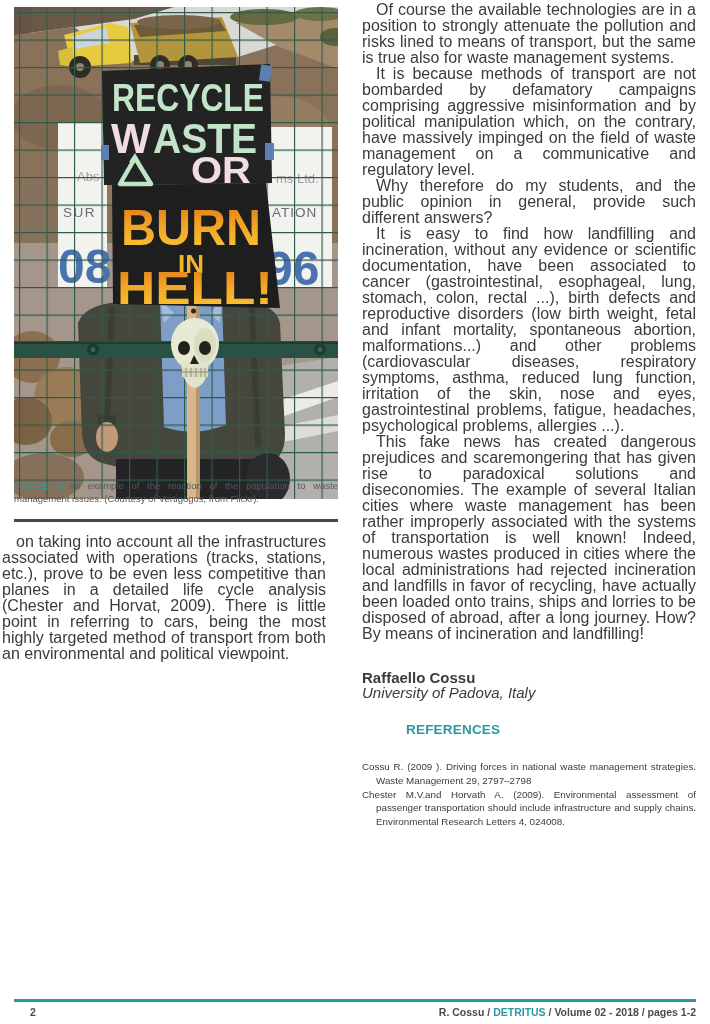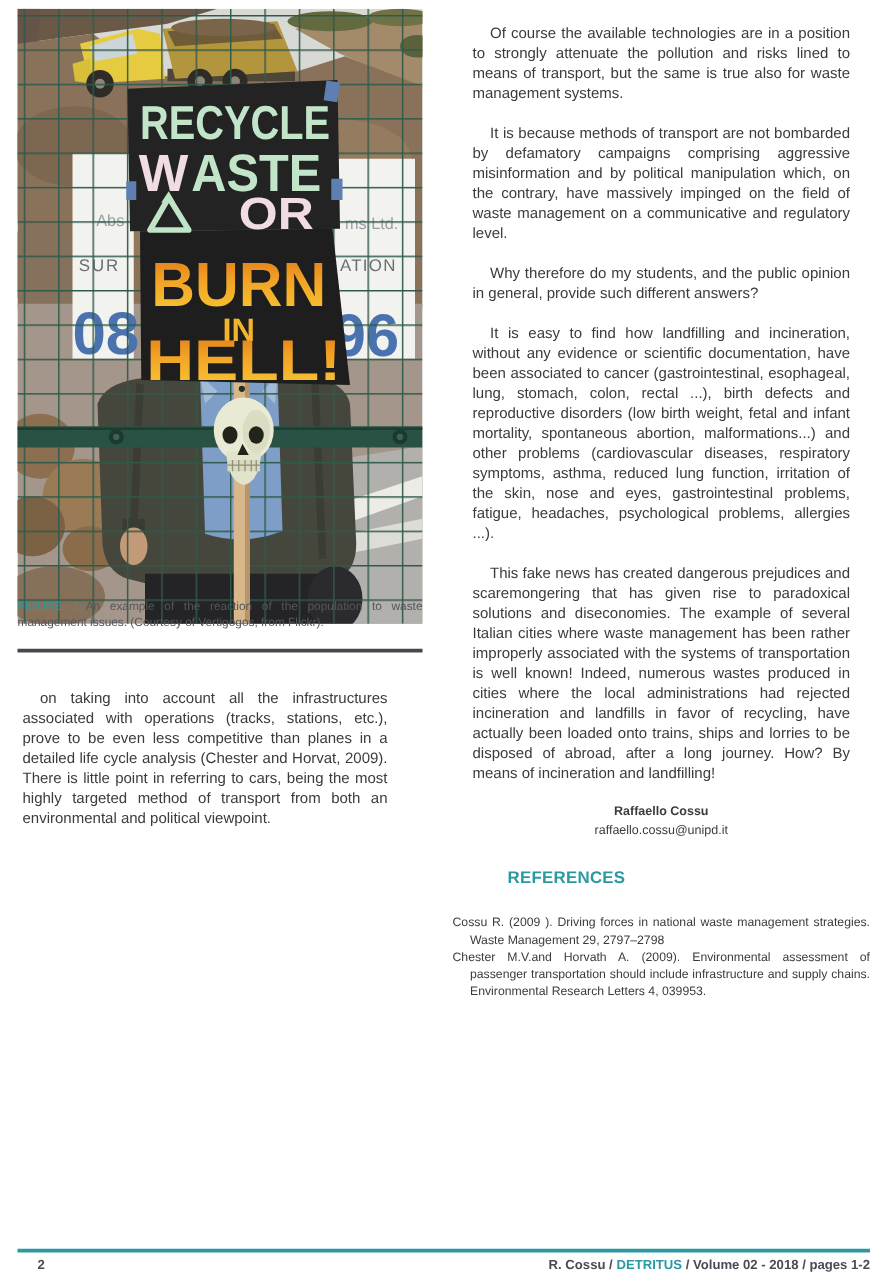--- a/index.html
+++ b/index.html
@@ -6,23 +6,23 @@
   body{width:710px;height:1024px;background:#ffffff;position:relative;
        font-family:"Liberation Sans",sans-serif;color:#3b3b3c;}
   .photo{position:absolute;left:14px;top:7px;width:324px;height:392px;}
   .photo svg{display:block;}
   svg text{font-family:"Liberation Sans",sans-serif;}
   .caption{position:absolute;left:14px;top:480px;width:324px;
            font-size:9.5px;line-height:12.5px;font-weight:normal;color:#55565e;text-align:justify;}
   .cap-label{color:#2b99a1;margin-right:3px;}
   .caption-rule{position:absolute;left:14px;top:519px;width:324px;height:2.5px;background:#474750;}
   .left-body{position:absolute;left:2px;top:534px;width:324px;}
-  p.body{font-size:12px;line-height:16px;text-align:justify;margin:16px;text-indent:14px;color:#3b3b3c;}
+  p.body{font-size:16px;line-height:16px;text-align:justify;margin:0;text-indent:14px;color:#3b3b3c;}
   .right-col{position:absolute;left:362px;top:2px;width:334px;}
-  .signature{margin-top:12px;text-align:center;font-size:10px;line-height:15px;color:#3b3b3c;}
+  .signature{margin-top:28px;text-align:left;font-size:15px;line-height:15px;color:#3b3b3c;}
   .sig-name{font-weight:bold;}
   .sig-affil{font-style:italic;}
   .refs-head{margin:22px 0 17px 0;font-size:13.5px;color:#2b99a1;font-weight:bold;letter-spacing:0.2px;padding-left:44px;}
   p.ref{font-size:9.8px;line-height:13.8px;text-align:justify;margin:23px 0 0 0;
         padding-left:14px;text-indent:-14px;color:#3b3b3c;}
   p.ref + p.ref{margin-top:0;}
   .footer-rule{position:absolute;left:14px;top:999px;width:682px;height:3px;background:#2b99a1;}
   .footer{position:absolute;left:14px;top:1006px;width:682px;font-size:10.5px;font-weight:bold;
           color:#4a4a52;display:flex;justify-content:space-between;align-items:baseline;}
   .footer .page-num{padding-left:16px;}
@@ -165,26 +165,26 @@
 
   <div class="right-col">
     <p class="body">Of course the available technologies are in a position to strongly attenuate the pollution and risks lined to means of transport, but the same is true also for waste management systems.</p>
     <p class="body">It is because methods of transport are not bombarded by defamatory campaigns comprising aggressive misinformation and by political manipulation which, on the contrary, have massively impinged on the field of waste management on a communicative and regulatory level.</p>
     <p class="body">Why therefore do my students, and the public opinion in general, provide such different answers?</p>
     <p class="body">It is easy to find how landfilling and incineration, without any evidence or scientific documentation, have been associated to cancer (gastrointestinal, esophageal, lung, stomach, colon, rectal ...), birth defects and reproductive disorders (low birth weight, fetal and infant mortality, spontaneous abortion, malformations...) and other problems (cardiovascular diseases, respiratory symptoms, asthma, reduced lung function, irritation of the skin, nose and eyes, gastrointestinal problems, fatigue, headaches, psychological problems, allergies ...).</p>
     <p class="body">This fake news has created dangerous prejudices and scaremongering that has given rise to paradoxical solutions and diseconomies. The example of several Italian cities where waste management has been rather improperly associated with the systems of transportation is well known! Indeed, numerous wastes produced in cities where the local administrations had rejected incineration and landfills in favor of recycling, have actually been loaded onto trains, ships and lorries to be disposed of abroad, after a long journey. How? By means of incineration and landfilling!</p>
 
     <div class="signature">
       <div class="sig-name">Raffaello Cossu</div>
-      <div class="sig-email">raffaello.cossu@unipd.it</div>
+      <div class="sig-affil">University of Padova, Italy</div>
     </div>
 
     <h2 class="refs-head">REFERENCES</h2>
     <p class="ref">Cossu R. (2009 ). Driving forces in national waste management strategies. Waste Management 29, 2797–2798</p>
-    <p class="ref">Chester M.V.and Horvath A. (2009). Environmental assessment of passenger transportation should include infrastructure and supply chains. Environmental Research Letters 4, 039953.</p>
+    <p class="ref">Chester M.V.and Horvath A. (2009). Environmental assessment of passenger transportation should include infrastructure and supply chains. Environmental Research Letters 4, 024008.</p>
   </div>
 
   <div class="footer-rule"></div>
   <div class="footer">
     <span class="page-num">2</span>
     <span class="footer-right"><span>R. Cossu / </span><span class="journal">DETRITUS</span><span> / Volume 02 - 2018 / pages 1-2</span></span>
   </div>
 
 </div>
 

